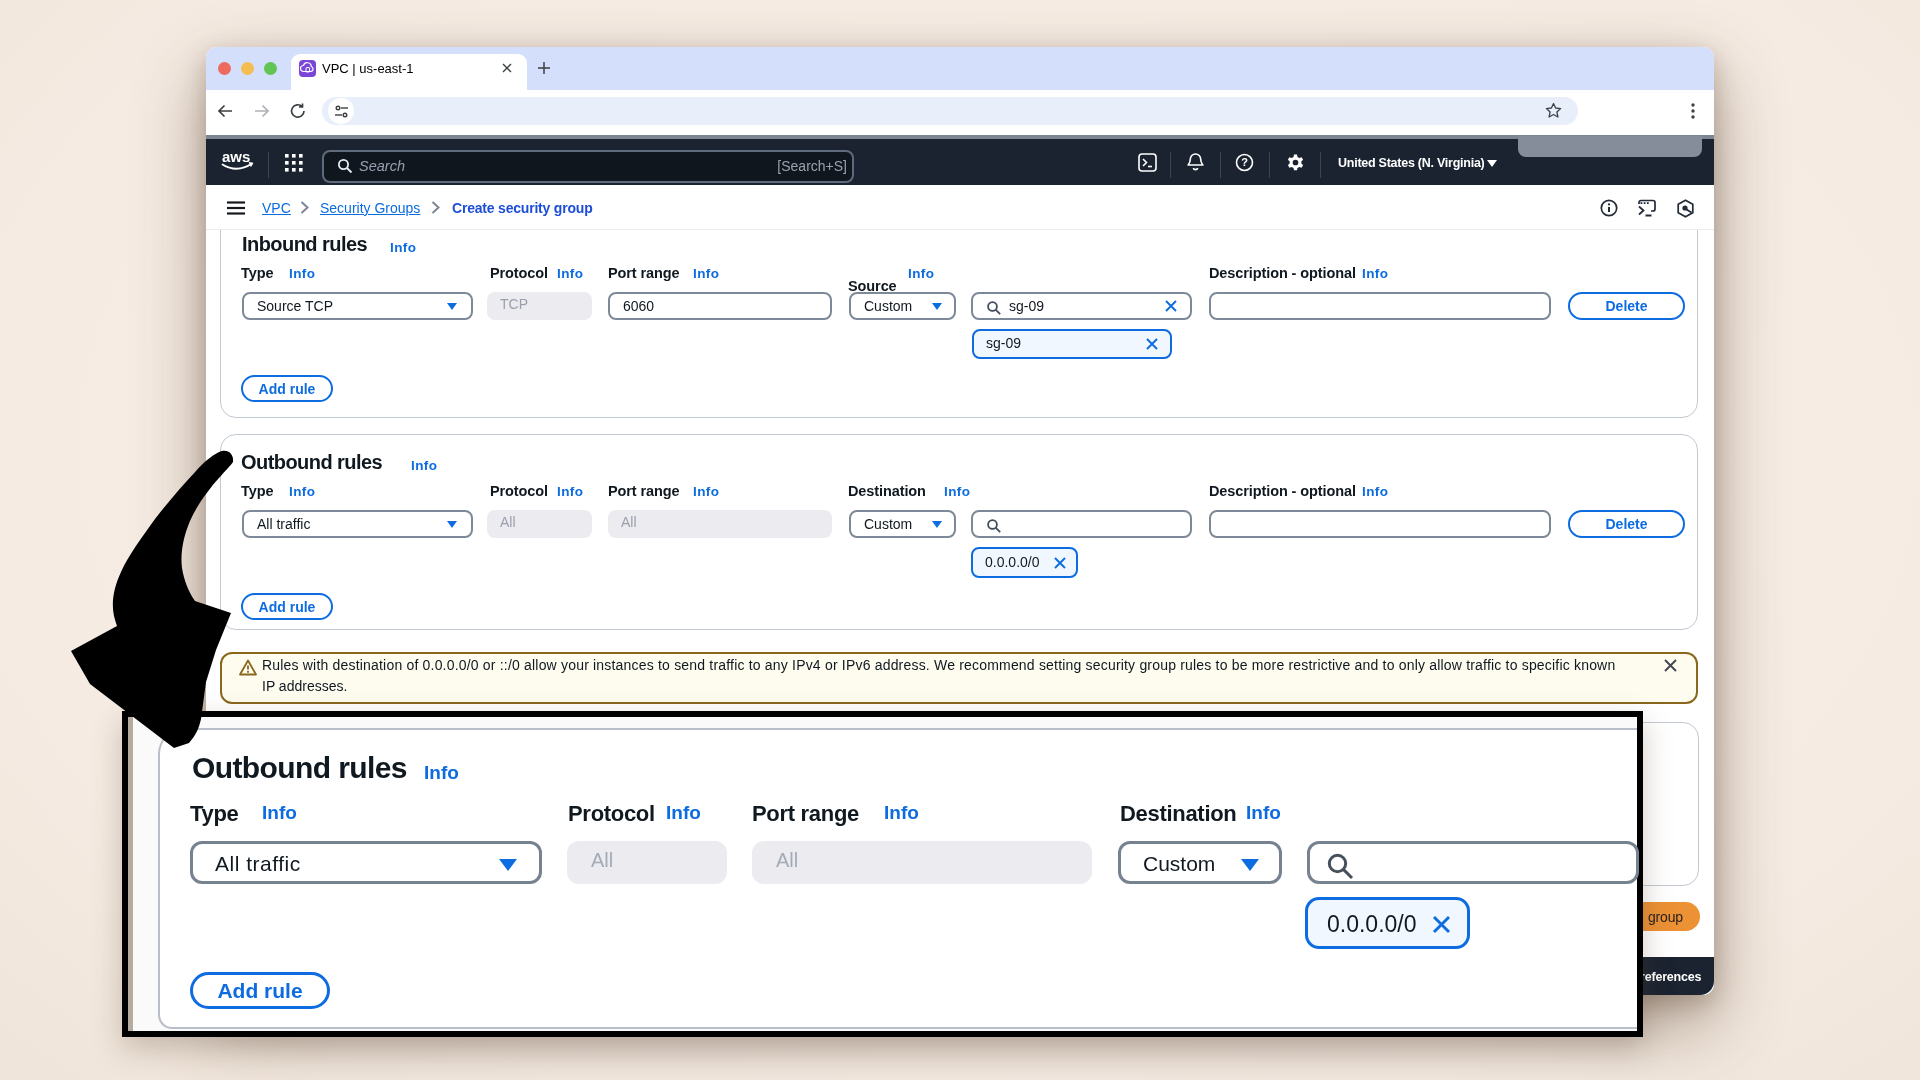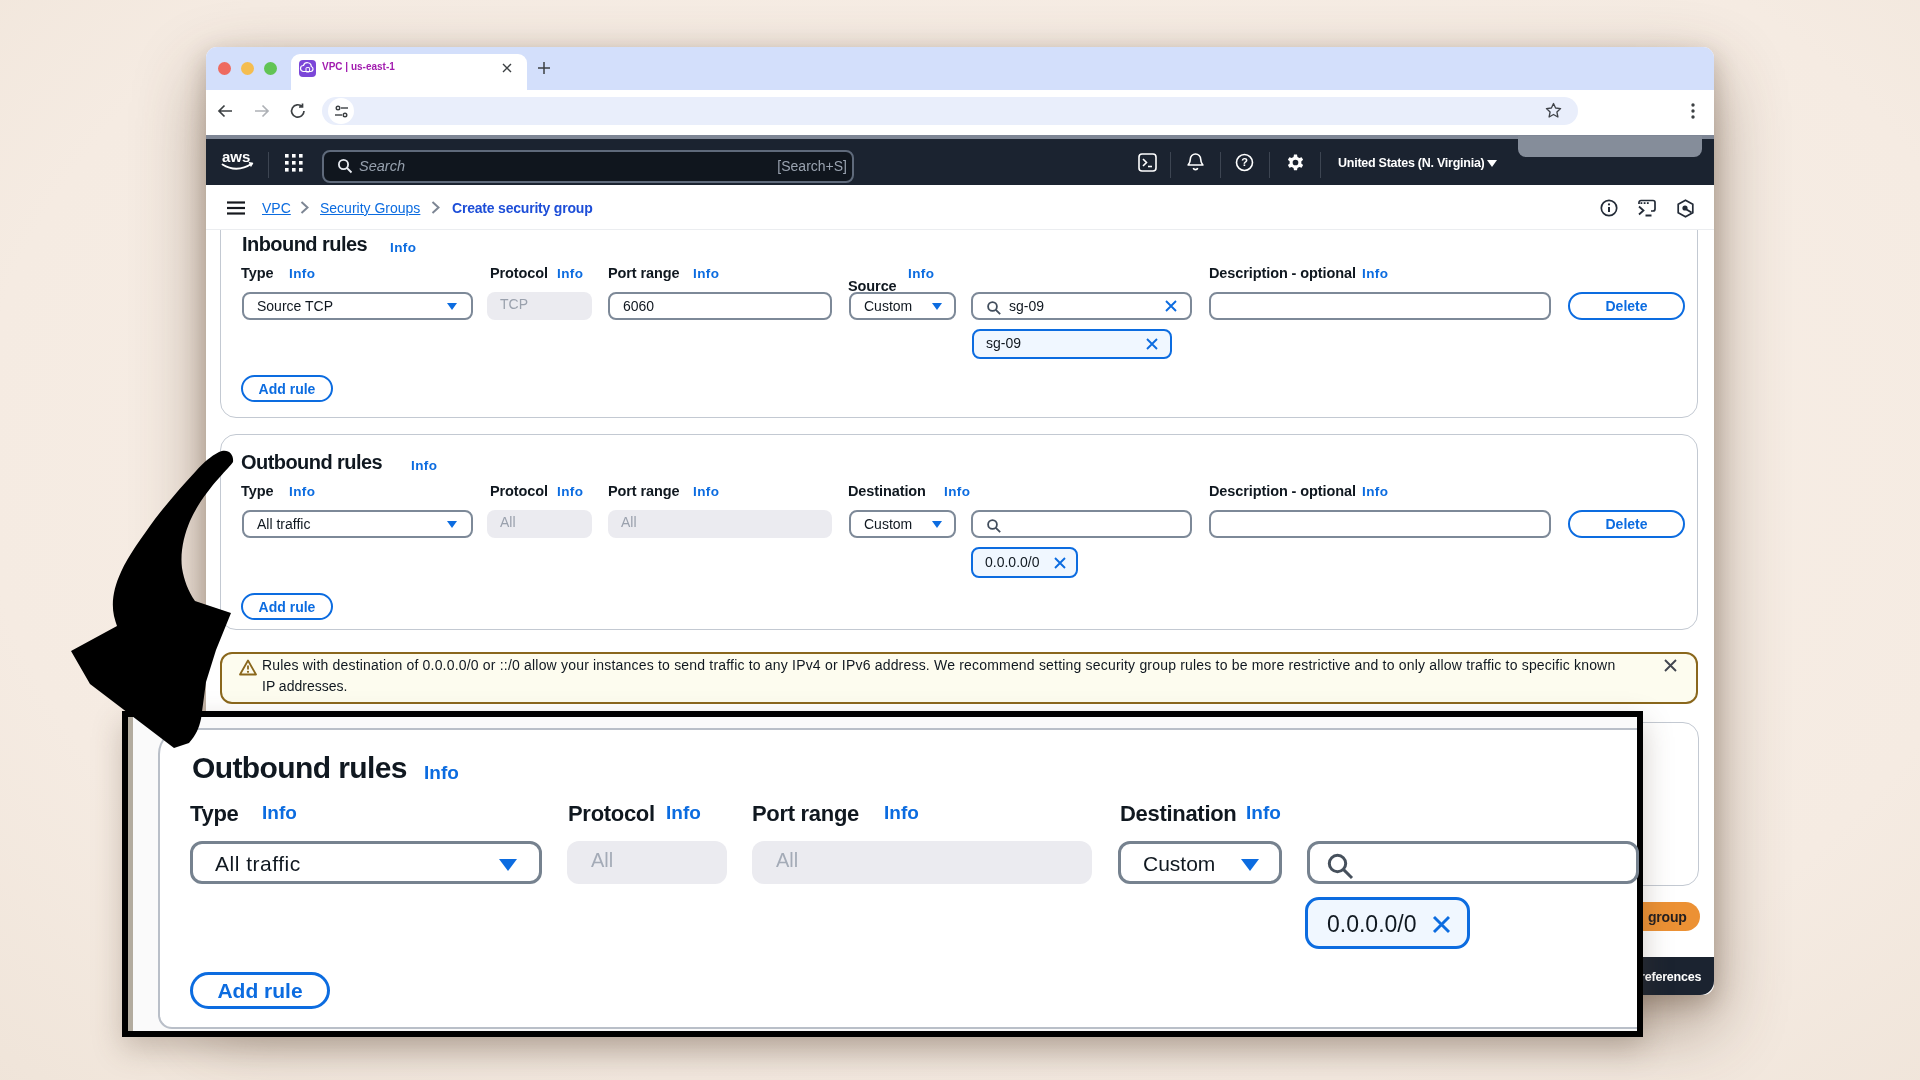--- a/index.html
+++ b/index.html
@@ -16,21 +16,21 @@
     border-radius:11px; background:#ffffff;
     box-shadow: 0 30px 70px rgba(80,55,35,.45), 0 8px 24px rgba(80,55,35,.28);
   }
   #tabstrip { position:absolute; left:206px; top:47px; width:1508px; height:43px;
     background:#d3dffb; border-radius:11px 11px 0 0; }
   .tl { position:absolute; top:62px; width:13px; height:13px; border-radius:50%; }
   #tab { position:absolute; left:291px; top:54px; width:236px; height:36px;
     background:#ffffff; border-radius:9px 9px 0 0; }
   #favicon { position:absolute; left:299px; top:60px; width:17px; height:17px;
     border-radius:4px; background:#7b46d8; }
-  #tabtitle { position:absolute; left:322px; top:61px; font-size:10px; color:#a21caf;font-weight:bold; }
+  #tabtitle { position:absolute; left:322px; top:61px; font-size:13px; color:#000000; }
   #toolbar { position:absolute; left:206px; top:90px; width:1508px; height:45px; background:#ffffff; }
   #urlbar { position:absolute; left:322px; top:97px; width:1256px; height:28px;
     border-radius:14px; background:#e9eefb; }
   #urlcircle { position:absolute; left:328px; top:98px; width:26px; height:26px; border-radius:50%; background:#ffffff; }
   
   #grayline { position:absolute; left:206px; top:135px; width:1508px; height:4px; background:#7e8695; }
   #awshead { position:absolute; left:206px; top:139px; width:1508px; height:46px; background:#1b2330; }
   #redact2 { position:absolute; left:1518px; top:136px; width:184px; height:21px; background:#858d9a; border-radius:0 0 8px 8px; z-index:3;}
   #awssearch { position:absolute; left:322px; top:150px; width:532px; height:33px;
     background:#10161e; border:2px solid #5f6a7b; border-radius:8px; }
@@ -321,21 +321,21 @@
   <circle cx="9" cy="12.8" r="1.1" fill="#8a671c"></circle>
 </svg>
 <div class="abs" style="left:262px; top:657px; font-size:14px; letter-spacing:0.19px; color:#101820; z-index:2;">Rules with destination of 0.0.0.0/0 or ::/0 allow your instances to send traffic to any IPv4 or IPv6 address. We recommend setting security group rules to be more restrictive and to only allow traffic to specific known</div>
 <div class="abs" style="left:262px; top:678px; font-size:14px; color:#101820; z-index:2;">IP addresses.</div>
 <svg class="abs" style="left:1663px; top:658px; z-index:2;" width="15" height="15" viewBox="0 0 15 15">
     <path d="M2 2 L13 13 M13 2 L2 13" stroke="#424650" stroke-width="1.9"></path>
   </svg>
 
 <div id="tagscard"></div>
 <div id="orangebtn">
-    <span style="position:absolute; left:108px; top:7px; font-size:14px; font-weight:bold; letter-spacing:-0.2px; color:#231f20;">group</span>
+    <span style="position:absolute; left:108px; top:7px; font-size:14px; font-weight:normal; letter-spacing:-0.2px; color:#231f20;">group</span>
   </div>
 <div id="footer">
     <span style="position:absolute; left:1434px; top:13px; font-size:12.5px; font-weight:bold; letter-spacing:-0.2px; color:#fff;">references</span>
   </div>
 
 <div id="callout"></div>
 <div id="calstrip"></div>
 <div id="calcard"></div>
 <div class="abs ch2" style="left:192px; top:751px; z-index:2;">Outbound rules</div>
 <div class="abs cinfo" style="left:424px; top:762px; z-index:2;">Info</div>

